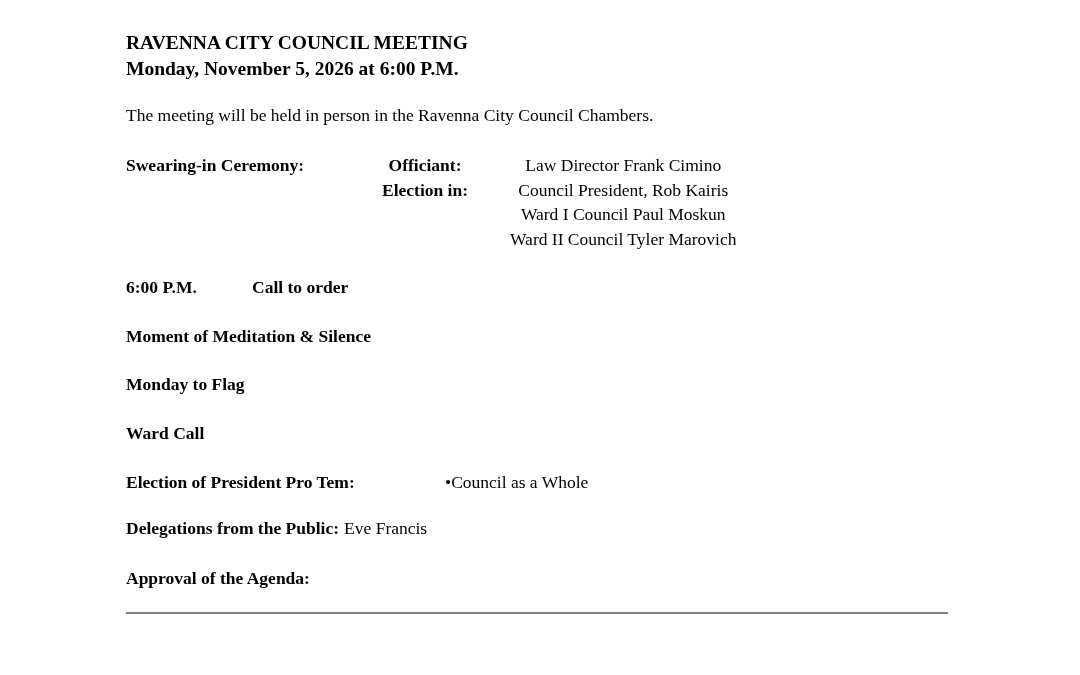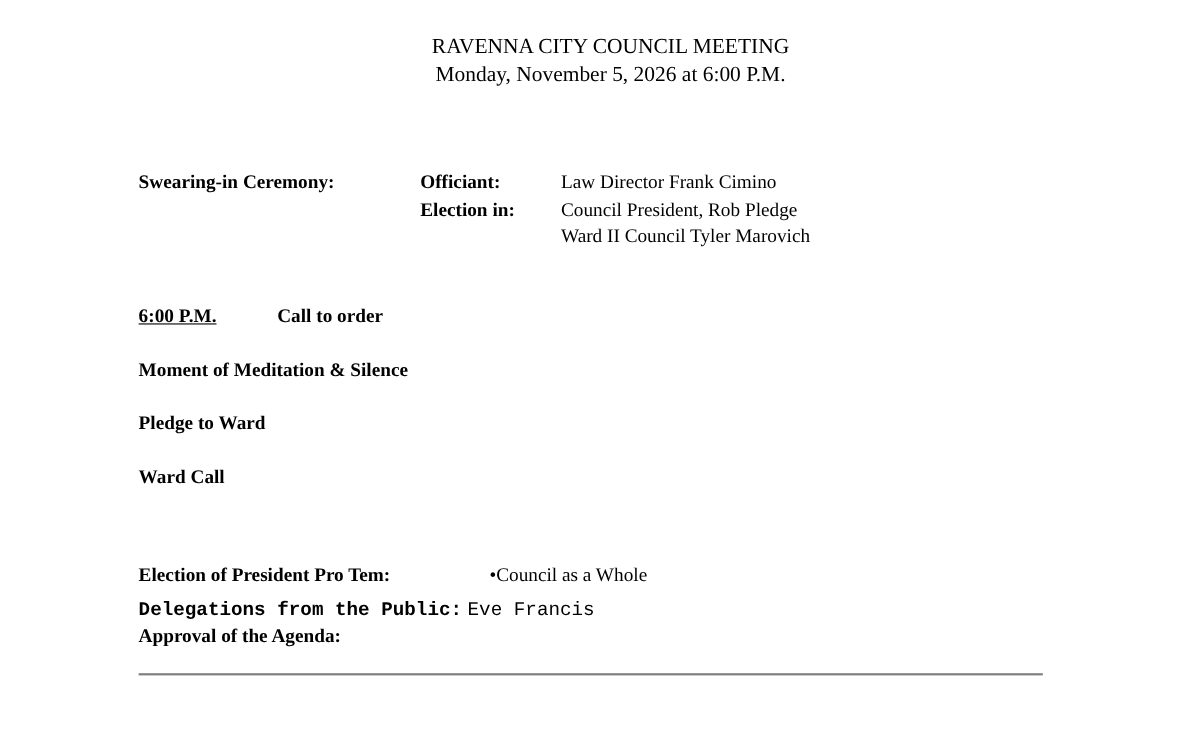--- a/index.html
+++ b/index.html
@@ -22,57 +22,58 @@
     font-size: 17.5px;
     line-height: 24px;
     overflow: hidden;
   }
   .b { font-weight: bold; }
   .abs { position: absolute; left: 126px; }
 
   .doc-header {
     position: absolute;
     top: 30px;
-    left: 140px;
+    left: 126px;
     width: 830px;
-    text-align: center;
-    font-weight: normal;
+    text-align: left;
+    font-weight: bold;
     font-size: 19.5px;
     line-height: 26px;
   }
 
   .intro { top: 103px; }
 
   .swearing-row {
     position: absolute;
     top: 153px;
     left: 126px;
     right: 0;
   }
   .swear-col {
     position: absolute;
     top: 0;
     line-height: 24.5px;
     white-space: nowrap;
+    text-align: center;
   }
   .swear-col.c1 { left: 0; }
   .swear-col.c2 { left: 256px; }
   .swear-col.c3 { left: 384px; }
 
   .call-order { top: 275px; }
-  .call-time { display: inline-block; width: 126px; text-decoration: underline; }
+  .call-time { display: inline-block; width: 126px; }
 
   .item-meditation { top: 324px; }
   .item-pledge    { top: 372px; }
   .item-rollcall  { top: 421px; }
 
-  .item-election  { top: 470px; margin-top: 40px; }
+  .item-election  { top: 470px; }
   .election-label { display: inline-block; width: 319px; }
 
-  .item-delegations { top: 543px; font-family: Liberation Mono, monospace; }
+  .item-delegations { top: 516px; }
   .delegation-value { margin-left: 5px; font-weight: normal; }
 
   .item-approval { top: 566px; }
 
   .divider {
     position: absolute;
     top: 612px;
     left: 126px;
     width: 822px;
     height: 2px;
@@ -84,41 +85,43 @@
 </head>
 <body>
 
 <div class="page">
 
   <div class="doc-header">
     <div>RAVENNA CITY COUNCIL MEETING</div>
     <div>Monday, November 5, 2026 at 6:00 P.M.</div>
   </div>
 
+  <p class="abs intro">The meeting will be held in person in the Ravenna City Council Chambers.</p>
 
   <div class="swearing-row">
     <div class="swear-col c1 b">Swearing-in Ceremony:</div>
     <div class="swear-col c2">
       <div class="b">Officiant:</div>
       <div class="b">Election in:</div>
     </div>
     <div class="swear-col c3">
       <div>Law Director Frank Cimino</div>
-      <div>Council President, Rob Pledge</div>
+      <div>Council President, Rob Kairis</div>
+      <div>Ward I Council Paul Moskun</div>
       <div>Ward II Council Tyler Marovich</div>
     </div>
   </div>
 
   <div class="abs call-order">
     <span class="b call-time">6:00 P.M.</span><span class="b">Call to order</span>
   </div>
 
   <div class="abs item-meditation b">Moment of Meditation &amp; Silence</div>
 
-  <div class="abs item-pledge b">Pledge to Ward</div>
+  <div class="abs item-pledge b">Monday to Flag</div>
 
   <div class="abs item-rollcall b">Ward Call</div>
 
   <div class="abs item-election">
     <span class="b election-label">Election of President Pro Tem:</span><span>•Council as a Whole</span>
   </div>
 
   <div class="abs item-delegations">
     <span class="b">Delegations from the Public:</span><span class="delegation-value">Eve Francis</span>
   </div>

